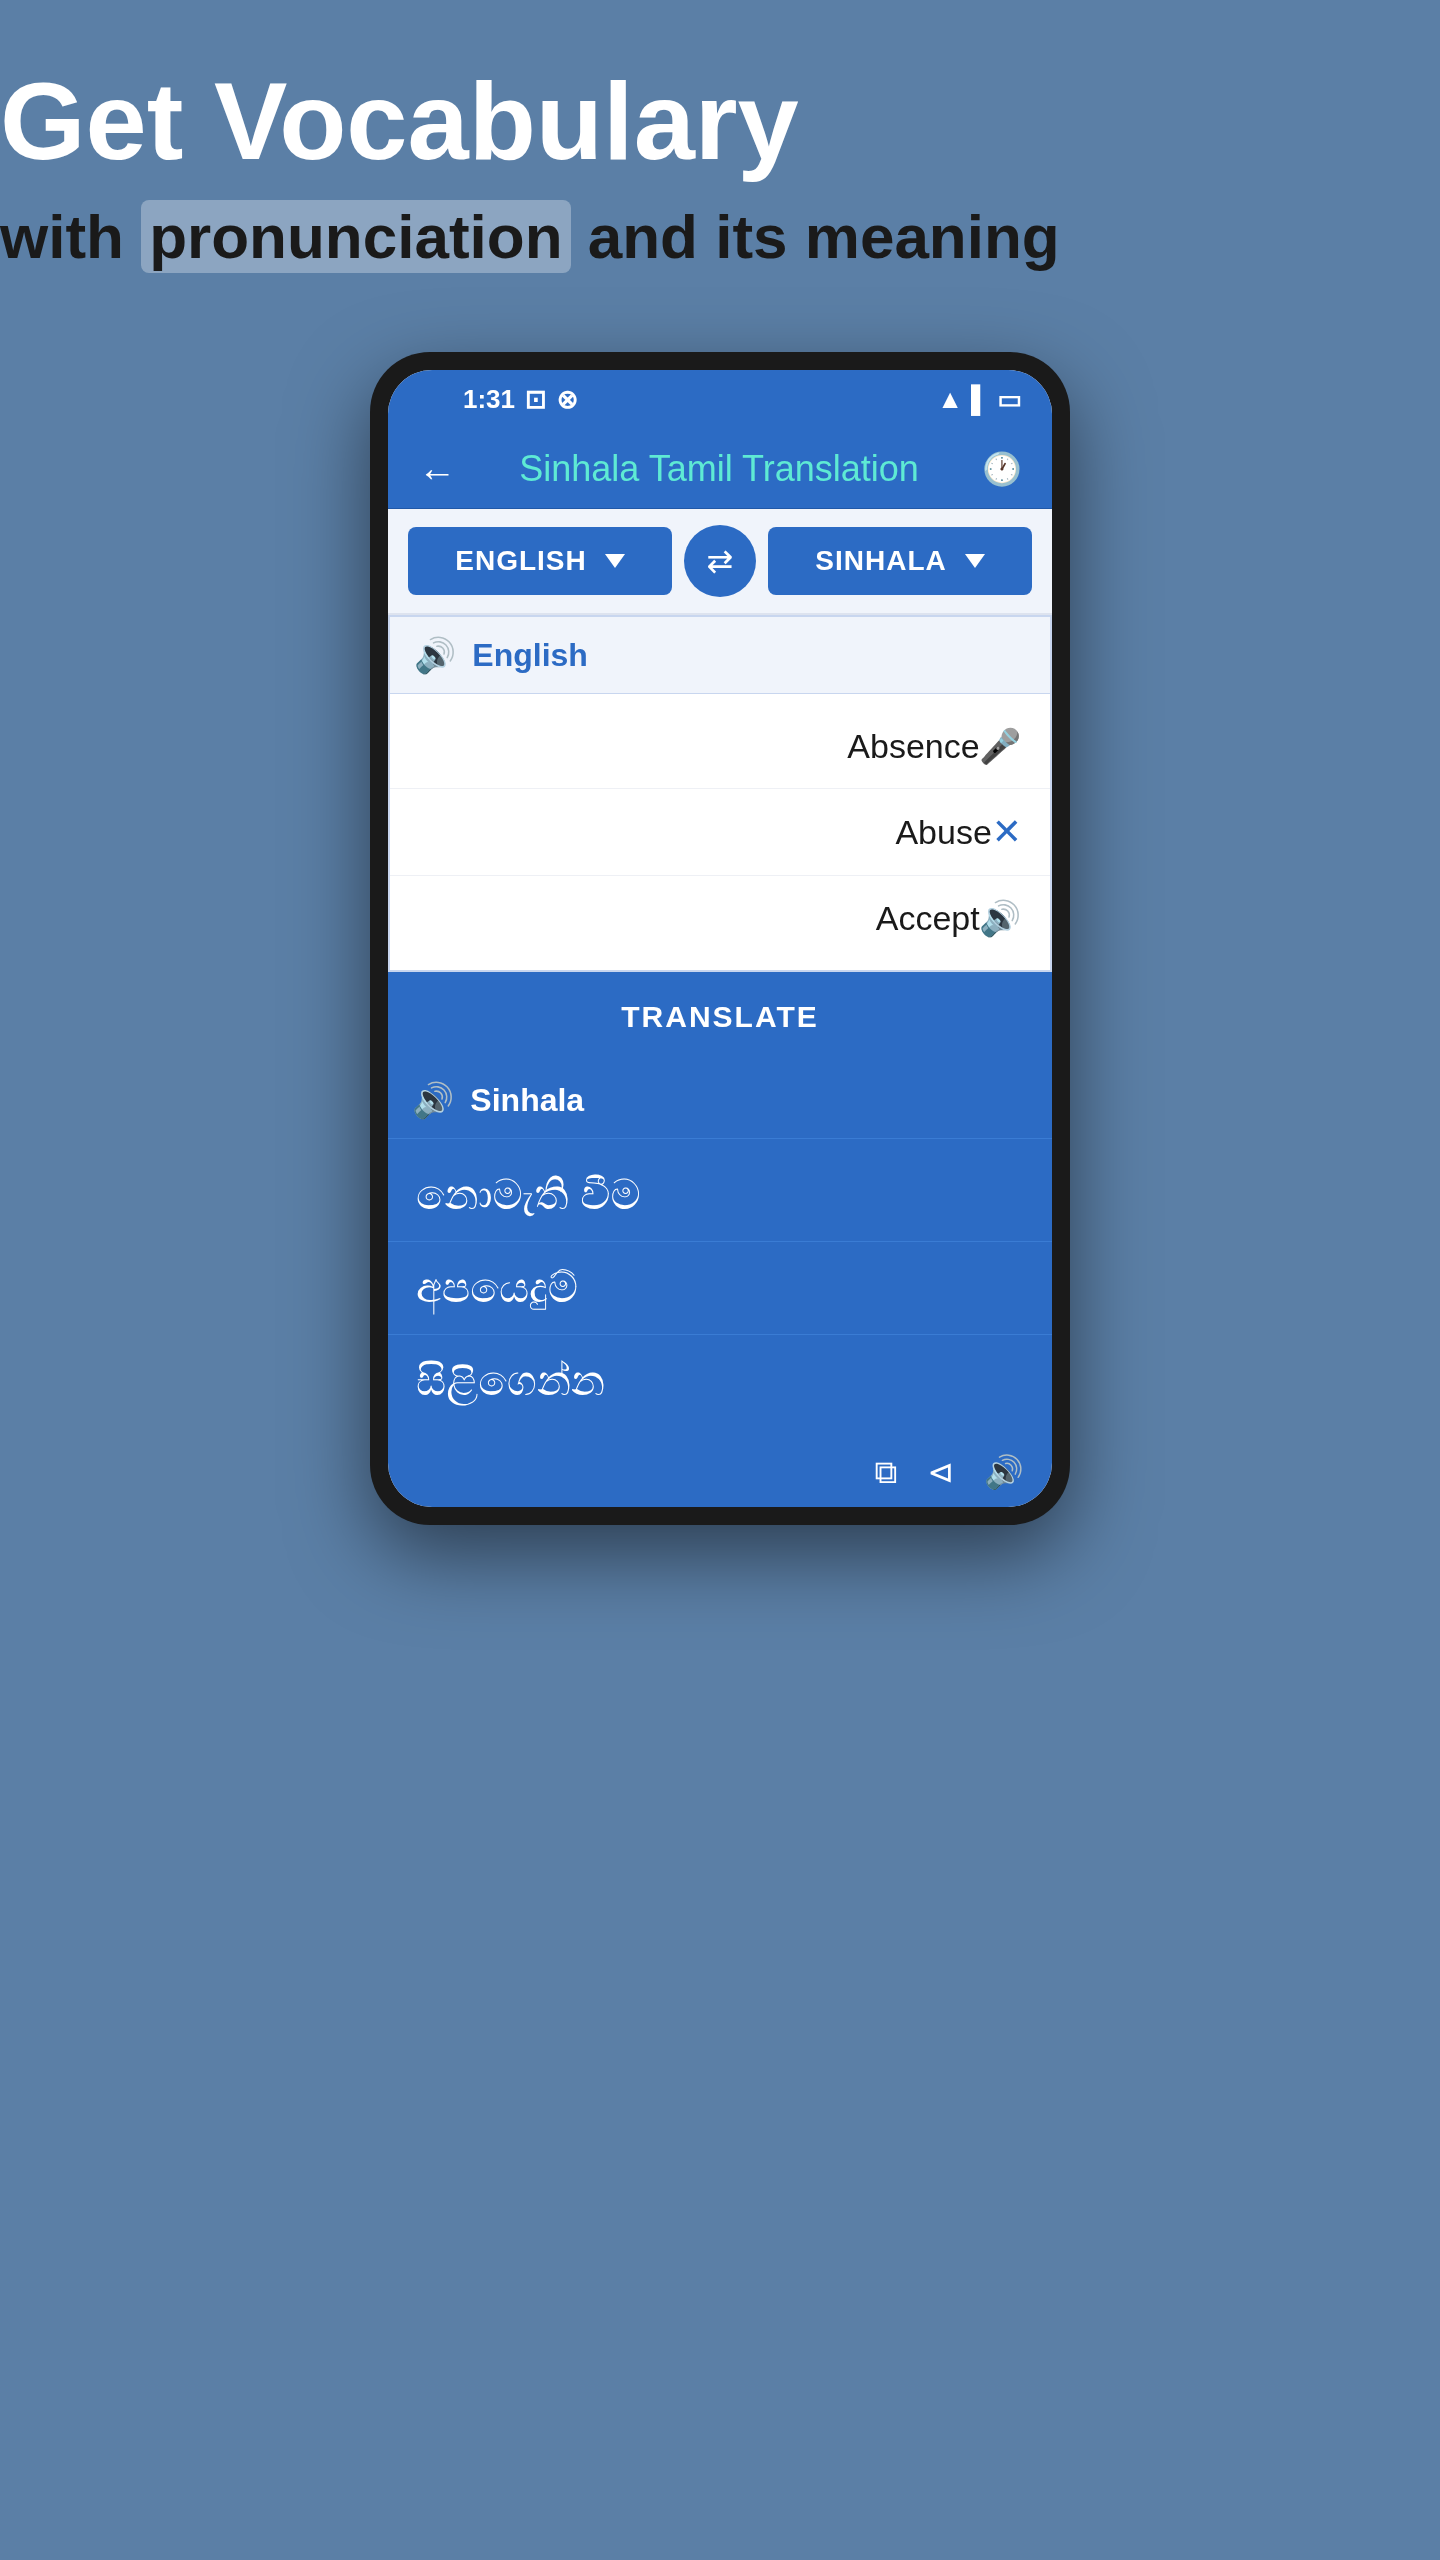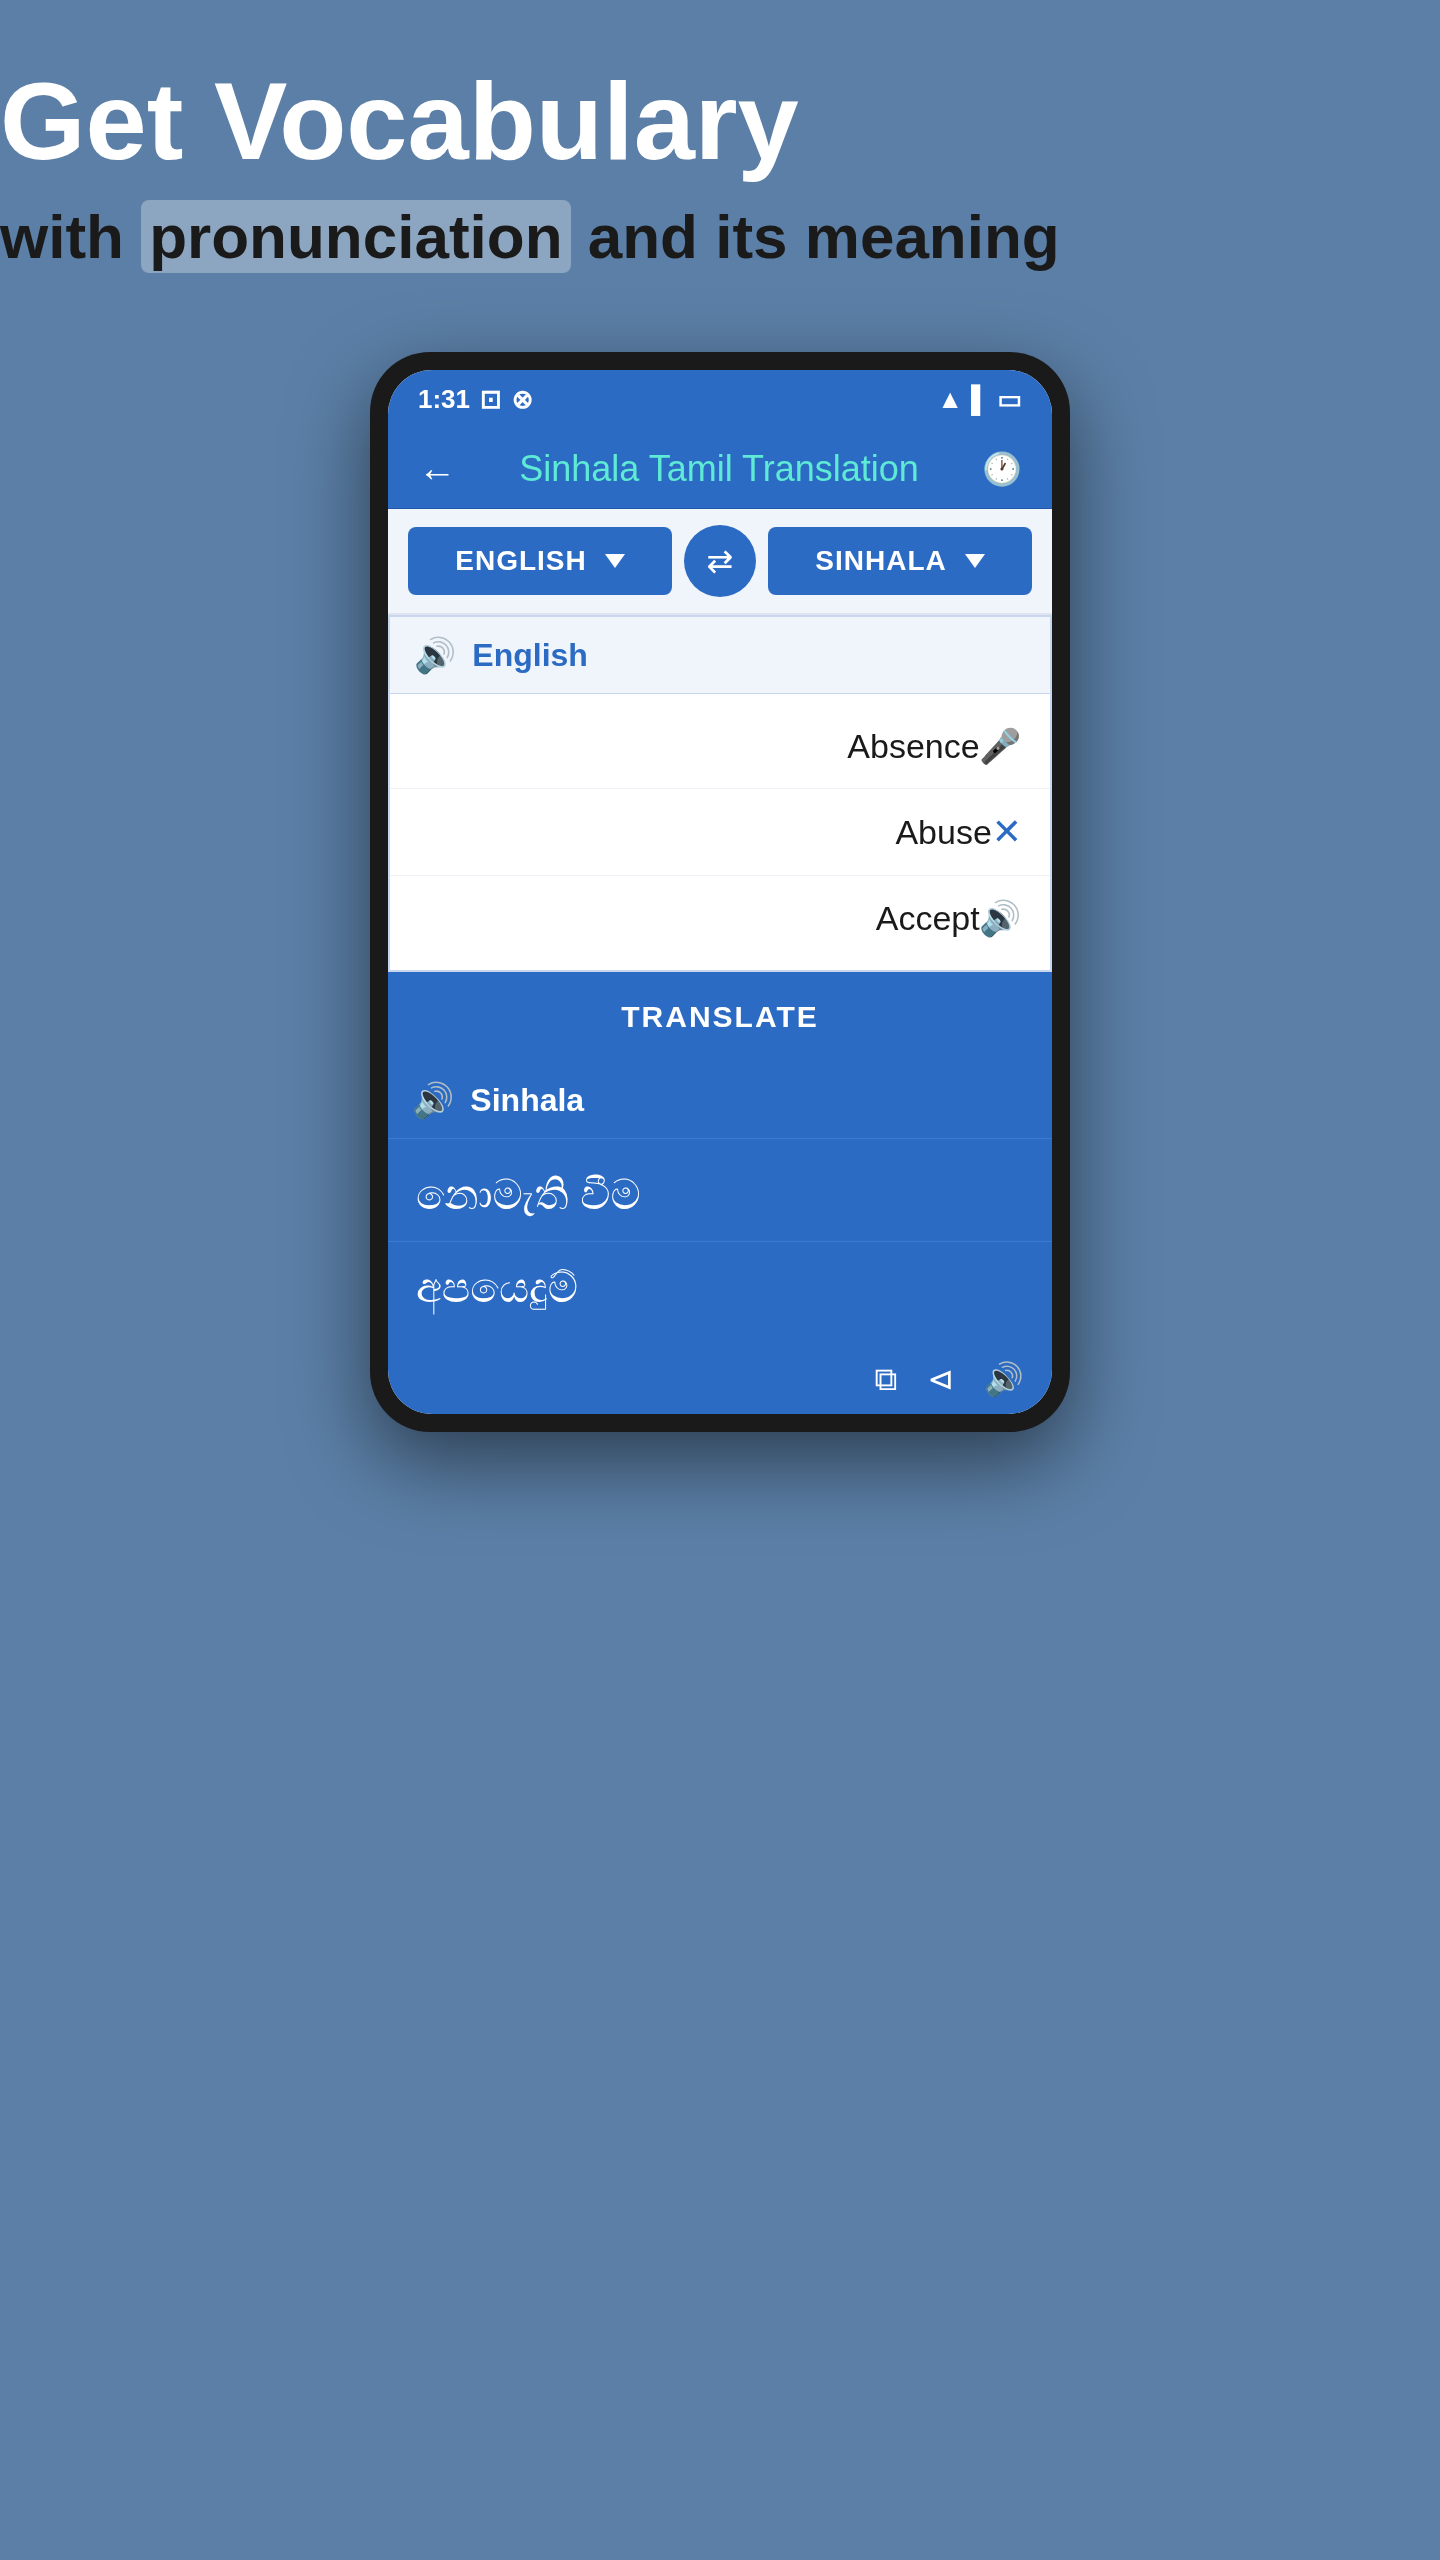--- a/index.html
+++ b/index.html
@@ -70,20 +70,21 @@
       padding: 14px 30px;
       color: white;
       font-size: 26px;
       font-weight: bold;
     }
 
     .status-left {
       display: flex;
       align-items: center;
       gap: 10px;
+      margin-left: 45px;
     }
 
     .status-right {
       display: flex;
       align-items: center;
       gap: 8px;
     }
 
     
     .toolbar {
@@ -373,20 +374,23 @@
         <span class="sinhala-speaker">🔊</span>
         <span class="sinhala-header-text">Sinhala</span>
       </div>
       <div class="sinhala-words">
         <div class="sinhala-word-row">
           <span class="sinhala-word-text">නොමැති වීම</span>
         </div>
         <div class="sinhala-word-row">
           <span class="sinhala-word-text">අපයෙදුම්</span>
         </div>
+        <div class="sinhala-word-row">
+          <span class="sinhala-word-text">සිළිගෙන්න</span>
+        </div>
       </div>
     </div>
 
     
     <div class="bottom-toolbar">
       <span class="bottom-icon" style="font-size:32px;">⧉</span>
       <span class="bottom-icon" style="font-size:32px;">⊲</span>
       <span class="bottom-icon" style="font-size:32px;">🔊</span>
     </div>
 

